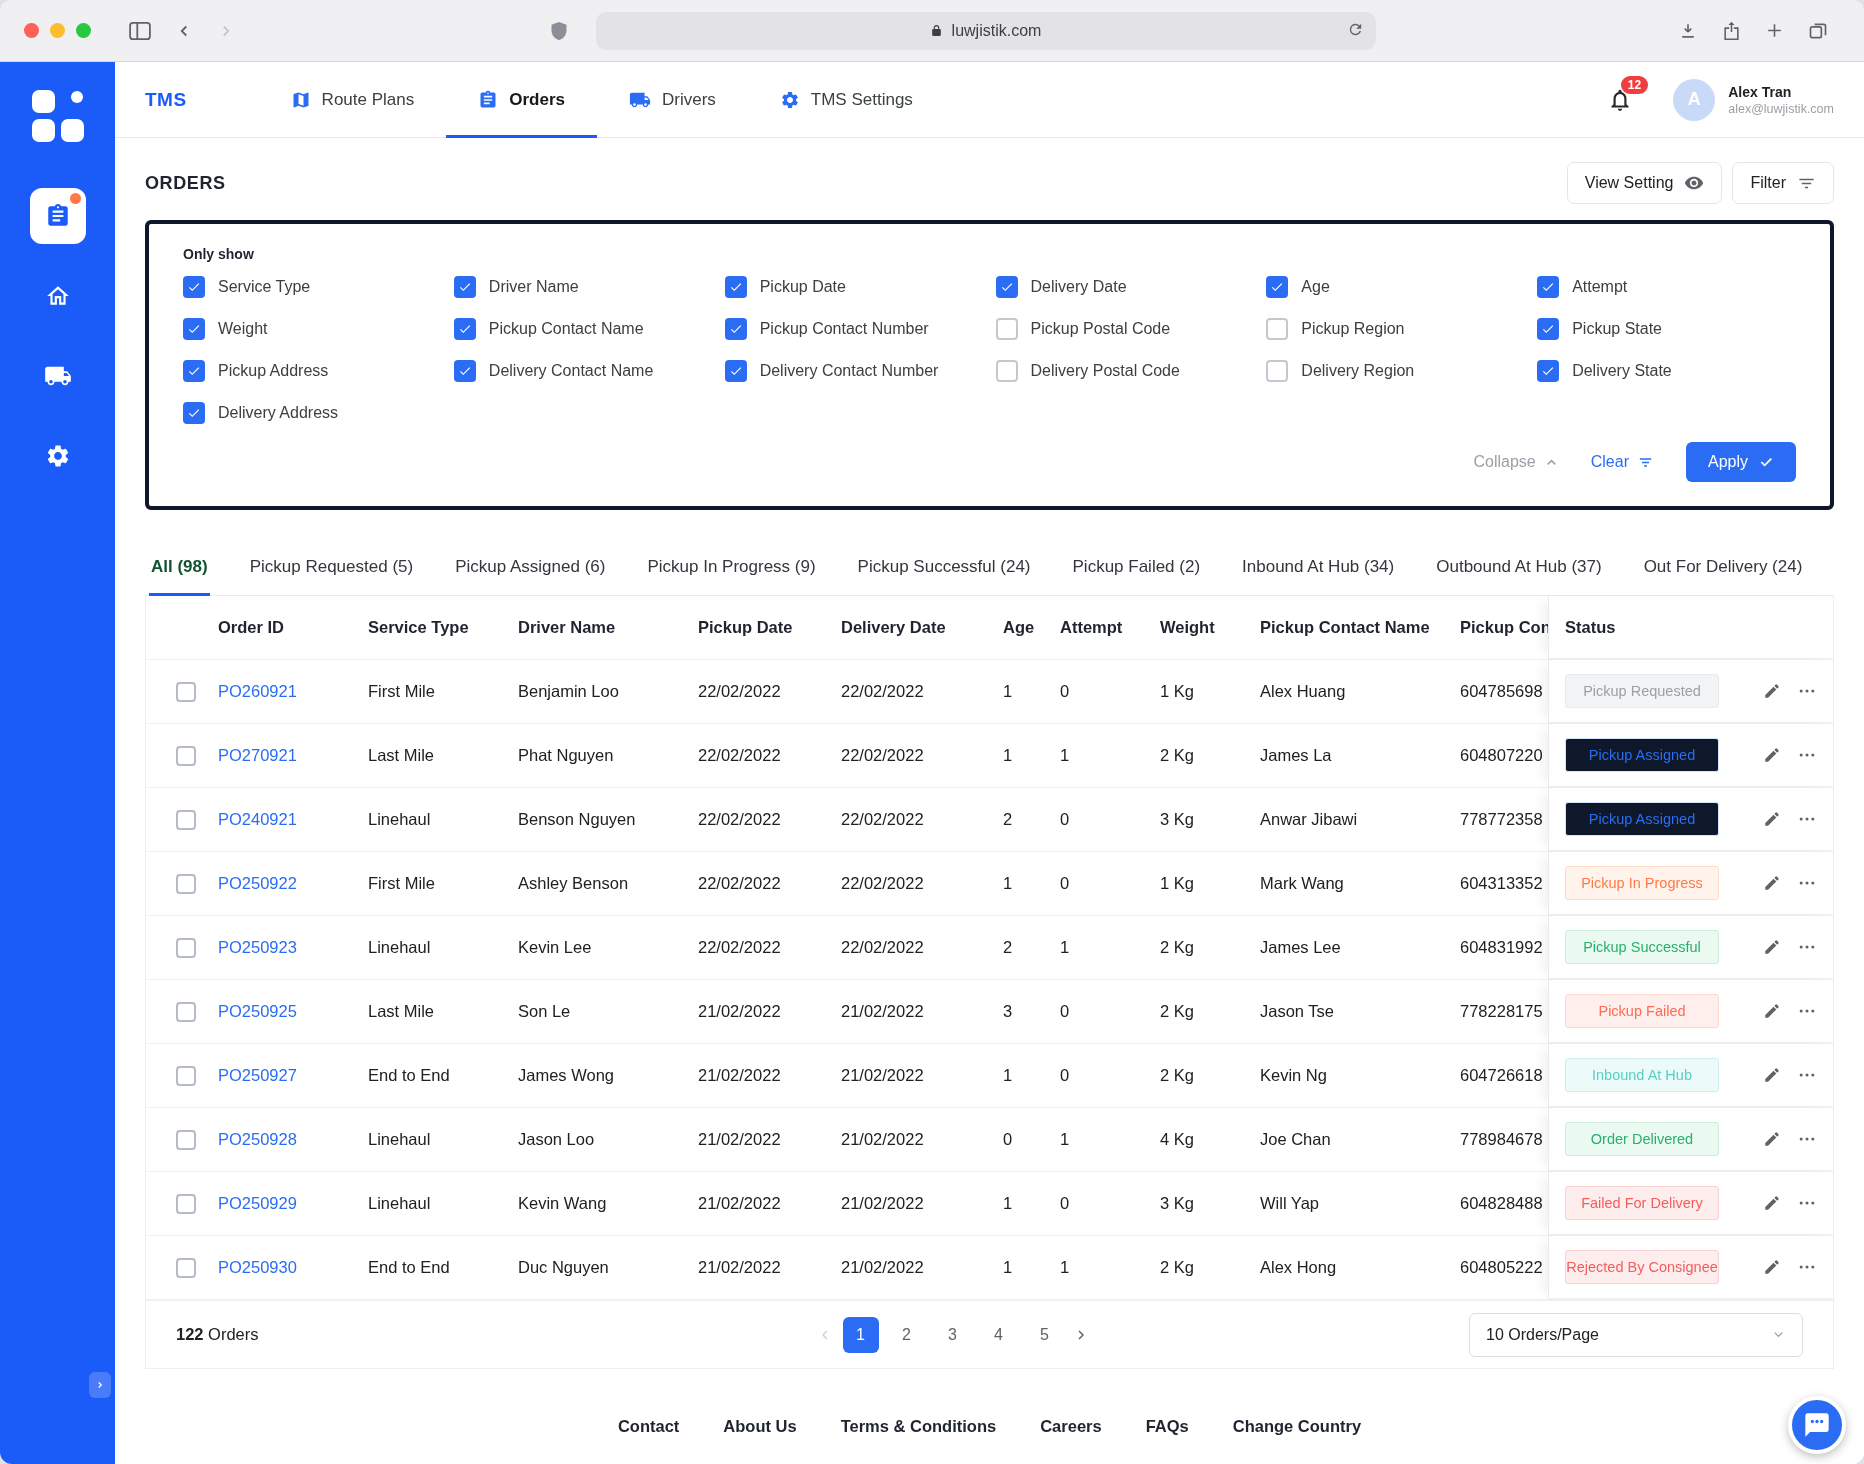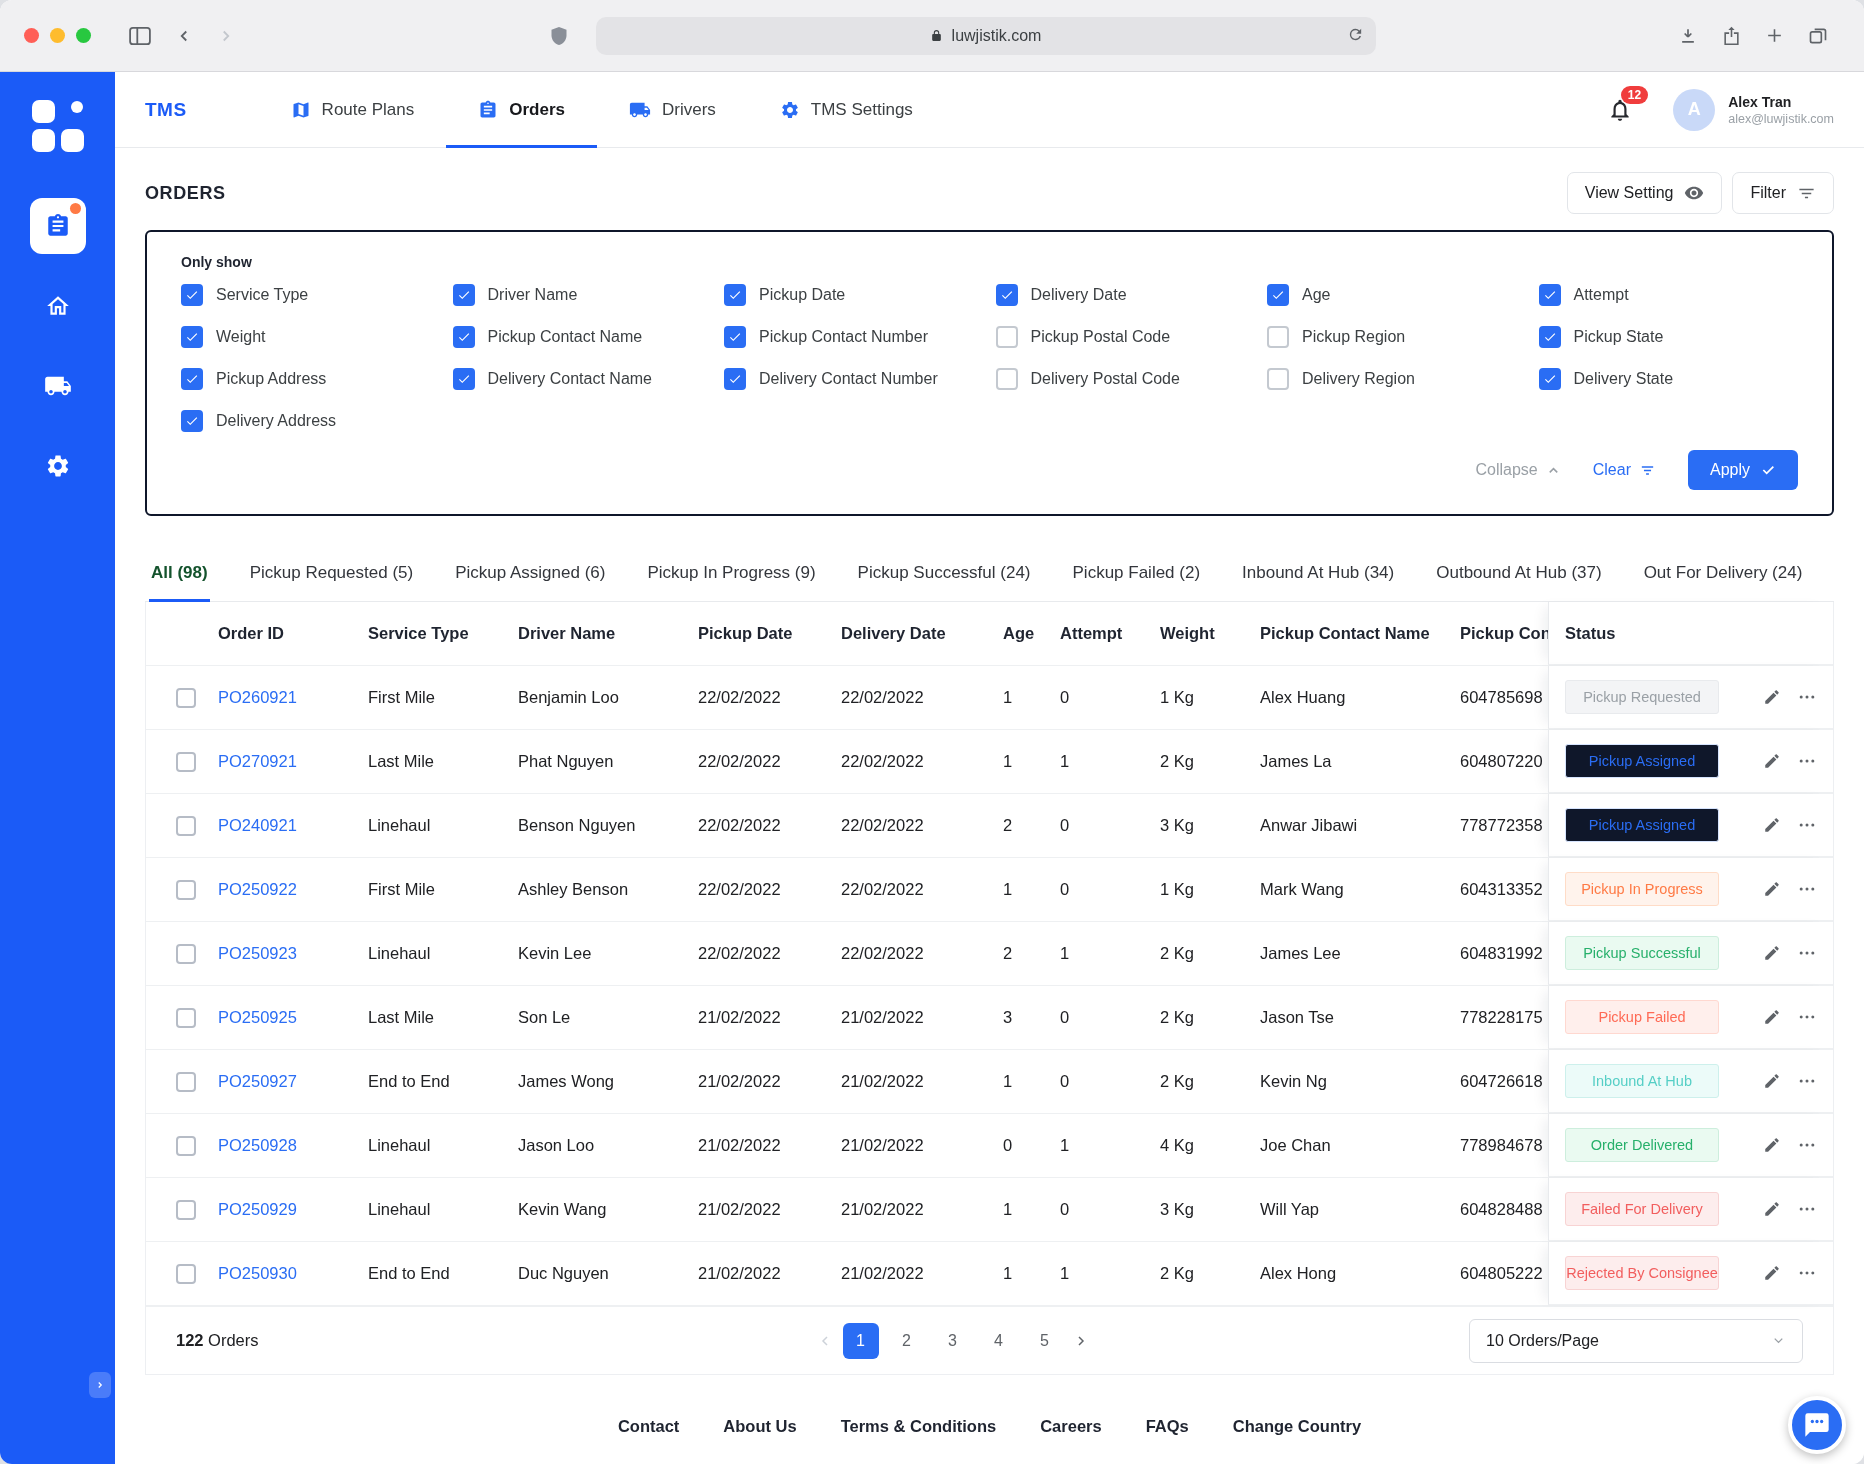--- a/index.html
+++ b/index.html
@@ -4,21 +4,21 @@
 <style>
   * { margin:0; padding:0; box-sizing:border-box; }
   html,body { width:1864px; height:1464px; }
   body { font-family:"Liberation Sans", sans-serif; background:#dfe1e5; overflow:hidden; cursor:default; }
   [data-interactable="true"] { cursor:pointer; }
   svg { display:block; }
 
   .window { width:1864px; height:1464px; border-radius:12px; overflow:hidden; background:#fff; display:flex; flex-direction:column; }
 
   
-  .chrome { height:72px; flex:0 0 auto; background:#f0f0f2; border-bottom:1px solid #d8d8dc; display:flex; align-items:center; padding:0 24px; }
+  .chrome { height:62px; flex:0 0 auto; background:#f0f0f2; border-bottom:1px solid #d8d8dc; display:flex; align-items:center; padding:0 24px; }
   .tl-group { display:flex; gap:11px; margin-right:26px; }
   .tl { width:15px; height:15px; border-radius:50%; }
   .tl.red{ background:#ff5f57; } .tl.yellow{ background:#febc2e; } .tl.green{ background:#28c840; }
   .chrome-btn { margin:0 12px; color:#5f6368; display:flex; align-items:center; }
   .chrome-btn.disabled { color:#c3c7cd; }
   .chrome-mid { display:flex; align-items:center; margin:0 auto; gap:16px; }
   .url-bar { width:780px; height:38px; background:#e3e3e6; border-radius:10px; position:relative; display:flex; align-items:center; justify-content:center; gap:9px; font-size:16px; color:#3c4043; }
   .url-refresh { position:absolute; right:12px; top:9px; }
   .chrome-right { display:flex; align-items:center; }
 
@@ -56,21 +56,21 @@
 
   
   .content { flex:1; padding:0 30px; min-height:0; }
   .page-head { display:flex; align-items:center; justify-content:space-between; padding:24px 0 16px; }
   .page-title { font-size:18px; font-weight:bold; letter-spacing:.6px; color:#1f2430; }
   .head-btns { display:flex; gap:10px; }
   .btn-outline { display:flex; align-items:center; gap:11px; border:1px solid #e2e5e9; background:#fff; border-radius:7px; padding:10px 17px; font-size:16px; color:#202124; }
   .btn-outline .bicon { color:#5f6368; display:flex; }
 
   
-  .filter-panel { border:2px solid #0f172a; border-radius:6px; padding:22px 34px 24px; }
+  .filter-panel { border:4px solid #0f172a; border-radius:6px; padding:22px 34px 24px; }
   .only-show { font-size:14px; font-weight:bold; color:#1f2430; margin-bottom:14px; }
   .filter-grid { display:grid; grid-template-columns:repeat(6,1fr); row-gap:20px; column-gap:12px; }
   .filter-opt { display:flex; align-items:center; gap:13px; font-size:16px; color:#3c4043; white-space:nowrap; }
   .checkbox { width:22px; height:22px; border-radius:4px; flex:0 0 auto; display:flex; align-items:center; justify-content:center; }
   .checkbox.checked { background:#2a6df4; }
   .checkbox.unchecked { background:#fff; border:2px solid #c4c9d0; }
   .panel-actions { display:flex; justify-content:flex-end; align-items:center; gap:32px; margin-top:18px; }
   .collapse-link { display:flex; align-items:center; gap:8px; color:#9aa0a6; font-size:16px; }
   .clear-link { display:flex; align-items:center; gap:8px; color:#2a6df4; font-size:16px; }
   .apply-btn { display:flex; align-items:center; gap:10px; background:#2a6df4; color:#fff; border:none; border-radius:6px; padding:11px 22px; font-size:16px; }

